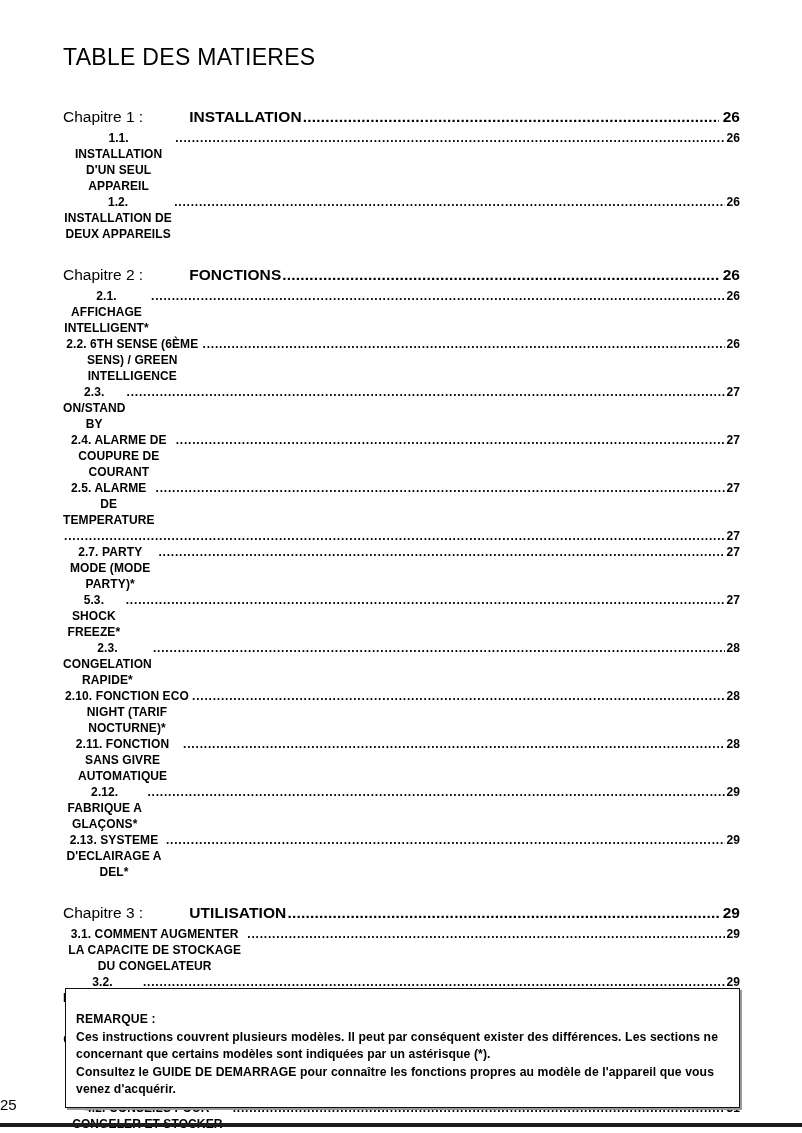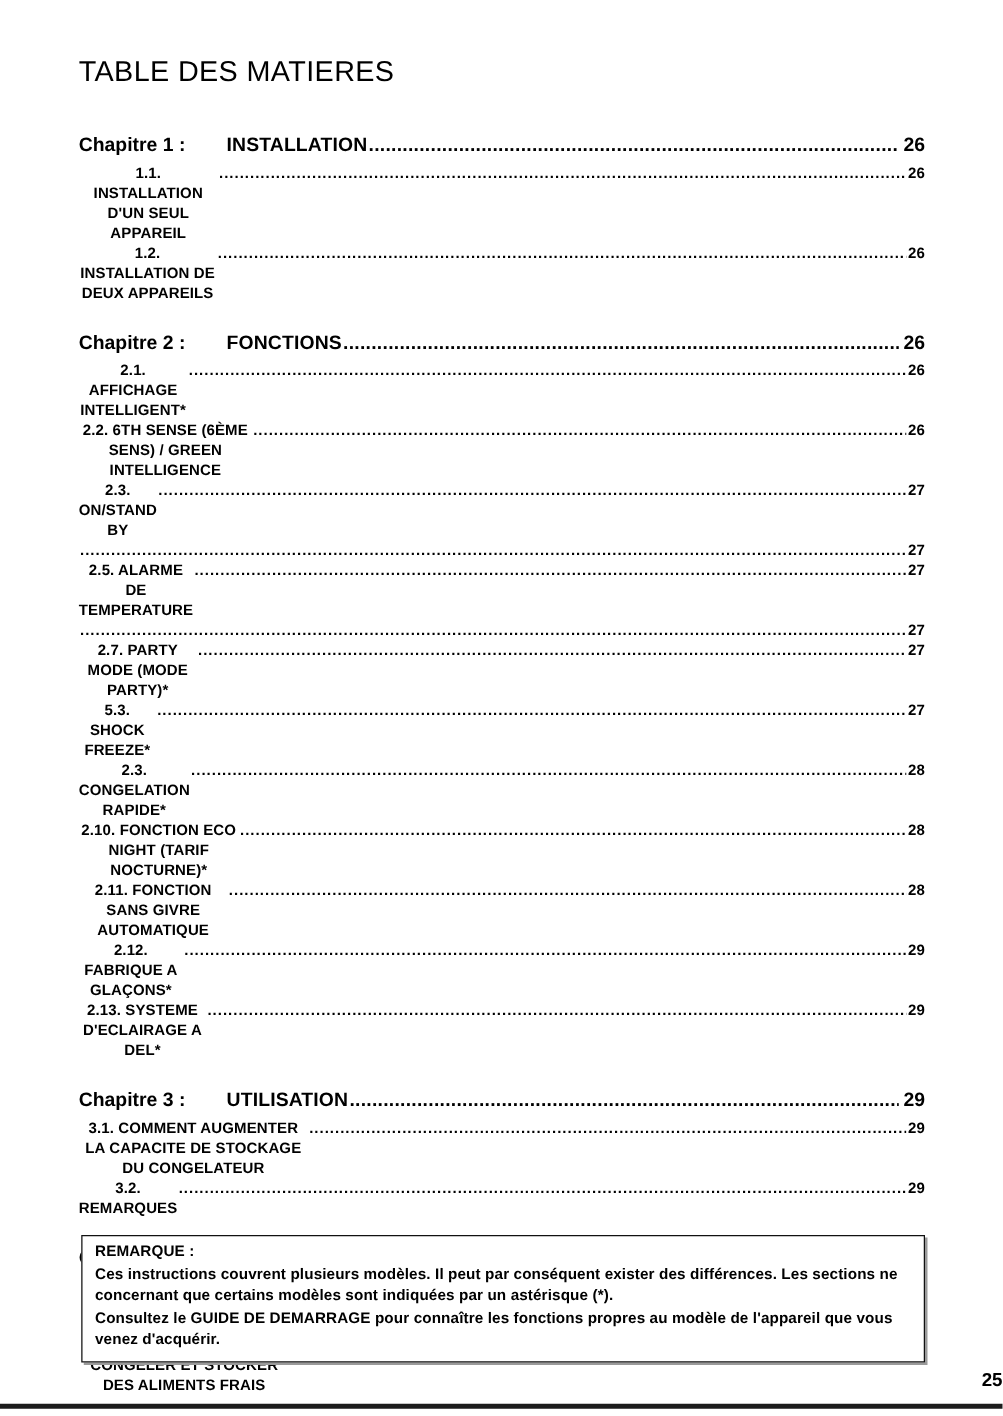--- a/index.html
+++ b/index.html
@@ -18,21 +18,21 @@
     margin:45px 0 0 0;
     font-size:23px; font-weight:normal; letter-spacing:0.3px;
     line-height:25px;
   }
   .chapter { margin-top:24px; }
   .chapter.first { margin-top:38px; }
   .chapter-row {
     display:flex; align-items:baseline;
     font-size:15.5px; line-height:18px;
   }
-  .ch-prefix { font-weight:700; margin-right:5px; white-space:pre; }
+  .ch-prefix { font-weight:400; margin-right:18px; white-space:pre; }
   .ch-title  { font-weight:700; letter-spacing:0.1px; white-space:pre;margin-left:28px; }
   .chapter-row .leader { font-weight:700; }
   .ch-page   { font-weight:700; padding-left:3px; }
   .items { margin-top:4px; }
   .item-row {
     display:flex; align-items:baseline;
     font-size:12px; font-weight:700; line-height:16px;
     letter-spacing:0.1px;
     text-align:center;
   }
@@ -43,31 +43,31 @@
   .leader::after {
     content:"...................................................................................................................................................................................................................................................................................................";
     letter-spacing:0.8px;
   }
   .chapter-row .leader::after { letter-spacing:0.2px; }
   .note-box {
     position:absolute; left:65px; top:988px; width:675px;
     box-sizing:border-box;
     border:1.5px solid #111;
     box-shadow:2px 2px 0 #9a9a9a;
-    padding:4px 12px 8px 10px;
+    padding:22px 12px 8px 10px;
     background:#fff;
   }
   .note-box p {
     margin:0;
     font-size:12.2px; font-weight:700; line-height:17.5px;
     letter-spacing:0.1px;
   }
   .page-footer {
     position:absolute; top:1096px; left:0; width:802px;
-    text-align:right; font-size:15px; font-weight:700;
+    text-align:left; font-size:15px; font-weight:400;
   }
   .scan-edge-bar {
     position:absolute; top:1123px; left:0; width:802px; height:4px;
     background:#1c1c1c;
   }
 </style>
 </head>
 <body>
 
 <div class="content">
@@ -110,20 +110,21 @@
             <span class="item-label">2.2. 6TH SENSE (6ÈME SENS) / GREEN INTELLIGENCE</span>
             <span class="leader"></span>
             <span class="item-page">26</span>
           </div>
           <div class="item-row">
             <span class="item-label">2.3. ON/STAND BY</span>
             <span class="leader"></span>
             <span class="item-page">27</span>
           </div>
           <div class="item-row">
+            <span class="item-label">2.4. ALARME DE COUPURE DE COURANT</span>
             <span class="leader"></span>
             <span class="item-page">27</span>
           </div>
           <div class="item-row">
             <span class="item-label">2.5. ALARME DE TEMPERATURE</span>
             <span class="leader"></span>
             <span class="item-page">27</span>
           </div>
           <div class="item-row">
             <span class="leader"></span>

